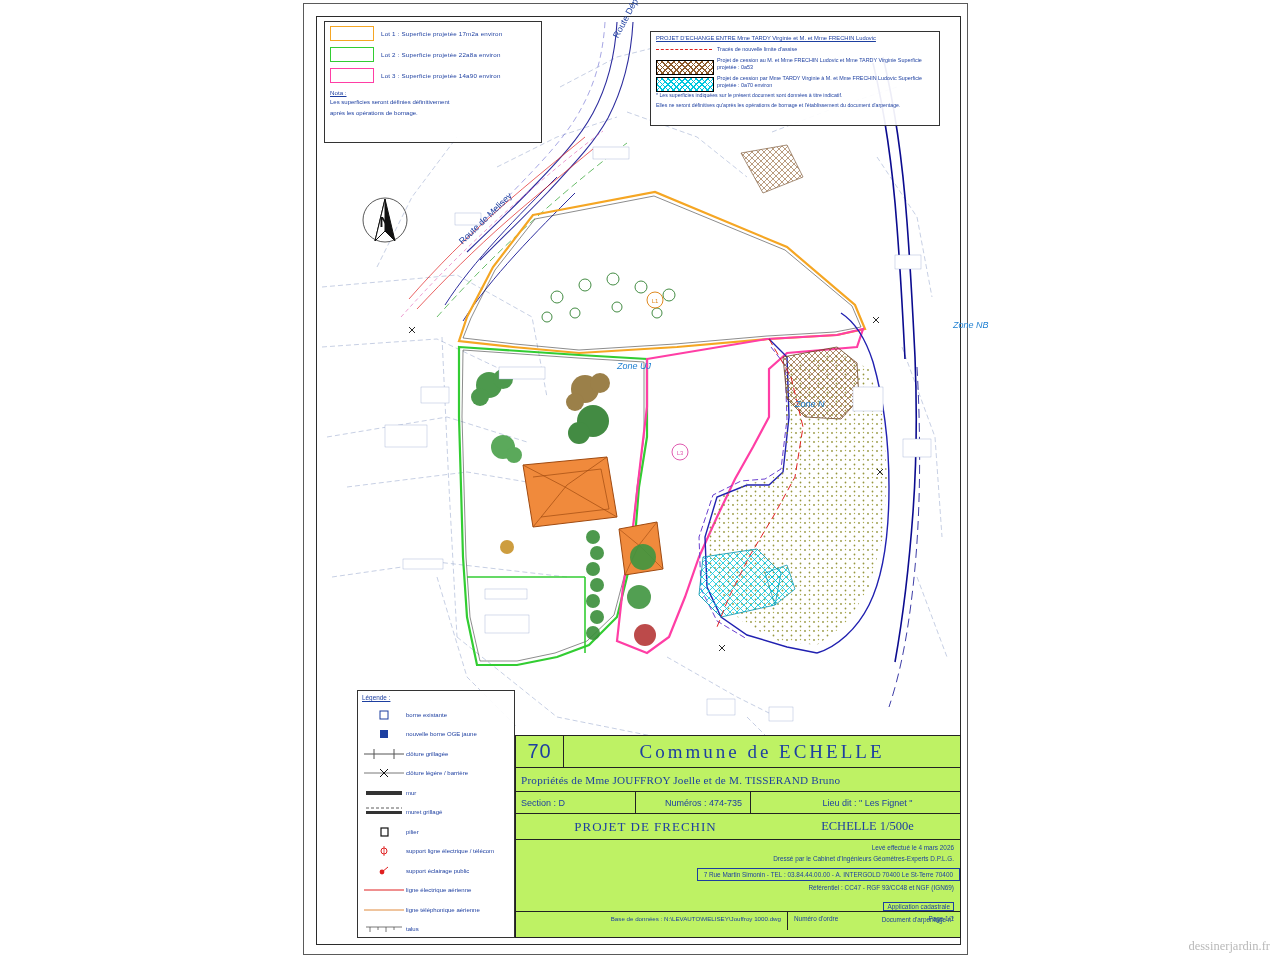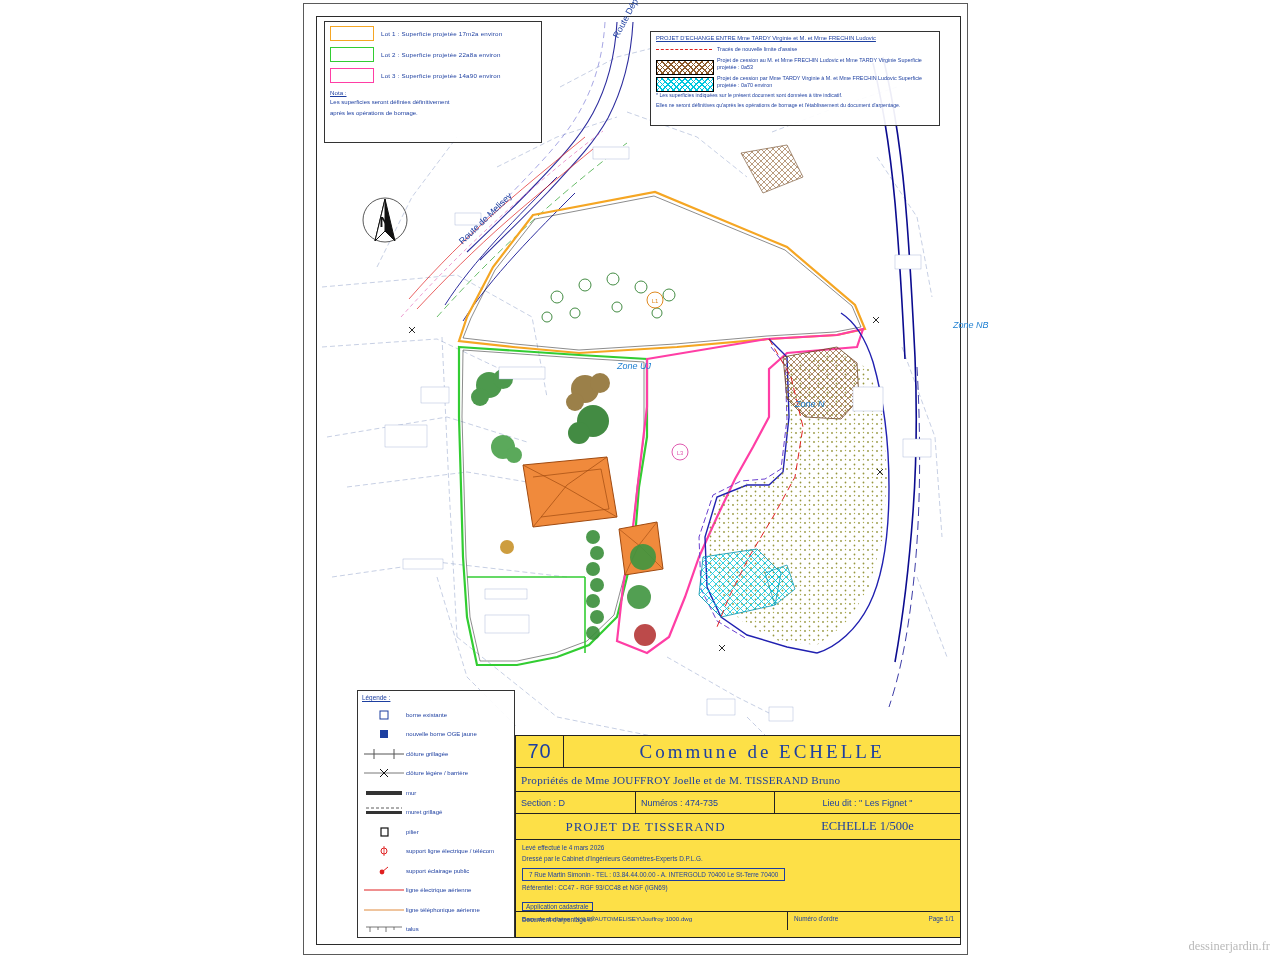--- a/index.html
+++ b/index.html
@@ -120,22 +120,23 @@
   .ls-row { display: flex; align-items: center; height: 19.5px; }
   .ls-sym { width: 44px; flex: none; text-align: center; position: relative; height: 14px; }
   .ls-lbl { font-size: 6px; color: #1d3fa0; white-space: nowrap; }
 
   
   .titleblock {
     position: absolute;
     left: 515px; top: 735px;
     width: 446px; height: 203px;
     border: 1px solid #222;
-    background: #fde047;
+    background: #bef264;
     box-sizing: border-box;
+    text-align: right;
   }
   .tb-row { display: flex; border-bottom: 1px solid #222; box-sizing: border-box; }
   .tb-cell { box-sizing: border-box; padding: 2px 5px; display: flex; align-items: center; }
   .tb-num {
     width: 48px; flex: none; border-right: 1px solid #222;
     justify-content: center; font-size: 20px; color: #1d3fa0; letter-spacing: 1px;
   }
   .tb-commune {
     flex: 1; justify-content: center;
     font-size: 19px; color: #1d3fa0; letter-spacing: 3px;
@@ -556,27 +557,27 @@
   </div>
 
   <div class="titleblock">
     <div class="tb-row" style="height:32px;">
       <div class="tb-cell tb-num">70</div>
       <div class="tb-cell tb-commune">Commune  de  ECHELLE</div>
     </div>
     <div class="tb-row" style="height:24px;">
       <div class="tb-cell tb-prop">Propriétés de Mme JOUFFROY Joelle et de M. TISSERAND Bruno</div>
     </div>
-    <div class="tb-row" style="height:22px;">
+    <div class="tb-row" style="height:22px;gap:24px;">
       <div class="tb-cell tb-section">Section : D</div>
       <div class="tb-cell tb-numeros">Numéros : 474-735</div>
       <div class="tb-cell tb-lieudit">Lieu dit : " Les Fignet "</div>
     </div>
     <div class="tb-row" style="height:26px;">
-      <div class="tb-cell tb-projet">PROJET DE TISSERAND</div>
+      <div class="tb-cell tb-projet">PROJET DE FRECHIN</div>
       <div class="tb-cell tb-echelle">ECHELLE 1/500e</div>
     </div>
     <div class="tb-row" style="height:72px; display:block;">
       <div class="tb-small" style="padding-bottom:0">Levé effectué le 4 mars 2026</div>
       <div class="tb-small" style="padding:1px 6px 0">Dressé par le Cabinet d'Ingénieurs Géomètres-Experts D.P.L.G.</div>
       <div class="tb-small" style="padding:1px 6px 0; border:1px solid #1d3fa0; display:inline-block; margin:2px 0 0 6px;">7 Rue Martin Simonin - TEL : 03.84.44.00.00 - A. INTERGOLD 70400 Le St-Terre 70400</div>
       <div class="tb-small" style="padding:2px 6px 0">Référentiel : CC47 - RGF 93/CC48 et NGF (IGN69)</div>
       <div style="padding:2px 6px 0">
         <span class="tb-box">Application cadastrale</span>
       </div>

